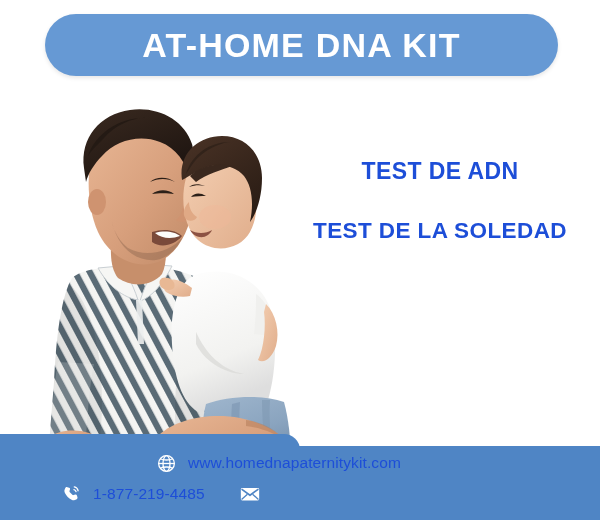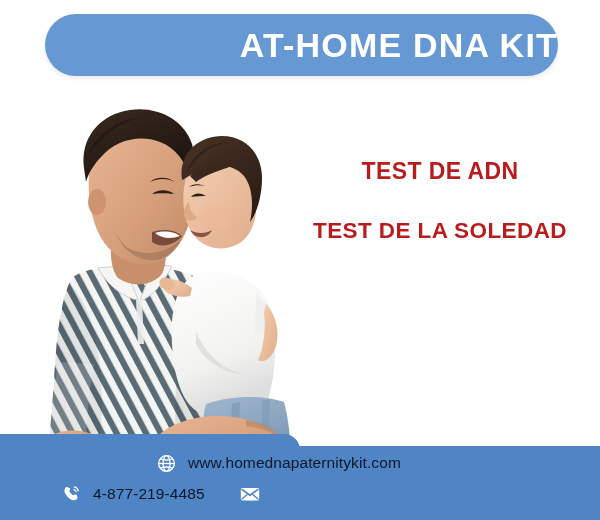--- a/index.html
+++ b/index.html
@@ -26,21 +26,21 @@
     position: absolute;
     left: 45px;
     top: 14px;
     width: 513px;
     height: 62px;
     background: #6699d4;
     border-radius: 31px;
     box-shadow: 0 2px 4px rgba(0,0,0,0.10);
     display: flex;
     align-items: center;
-    justify-content: flex-end;
+    justify-content: center;
   }
   .title-text {
     color: #ffffff;
     font-size: 34px;
     font-weight: bold;
     letter-spacing: 1.2px;
     line-height: 1;
     white-space: nowrap;
     font-family: "Liberation Sans", sans-serif;
   }
@@ -65,21 +65,21 @@
 
   
   .right-text {
     position: absolute;
     left: 290px;
     top: 160px;
     width: 300px;
     text-align: center;
   }
   .right-line {
-    color: #b91c1c;
+    color: #1d4ed8;
     font-weight: bold;
     font-size: 23px;
     letter-spacing: 0.4px;
     line-height: 1;
     white-space: nowrap;
   }
   .right-line.l1 { margin-bottom: 37px; }
   .right-line.l2 { margin-bottom: 37px; }
   .right-line.l3 { font-size: 22.5px; }
 
@@ -131,21 +131,21 @@
   .f-icon {
     display: inline-flex;
     align-items: center;
     justify-content: center;
     width: 22px;
     height: 22px;
     margin-right: 11px;
     flex: 0 0 auto;
   }
   .f-text {
-    color: #0f172a;
+    color: #1d4ed8;
     font-size: 15.5px;
     letter-spacing: 0.1px;
     line-height: 1;
   }
 </style>
 </head>
 <body>
 
 <div class="poster">
 
@@ -332,21 +332,21 @@
                      C3.7 7.8 3.9 9.1 4.5 10.3 C6.1 13.6 8.8 16.3 12.1 17.9
                      C13.3 18.5 14.6 18.7 15.7 18.3 L17.5 17.6
                      C18.5 17.2 19.1 16.2 18.8 15.2 L18.2 13.1
                      C18 12.3 17.2 11.9 16.4 12.1 L14.3 12.7
                      C13.8 12.8 13.3 12.7 13 12.3 C11.9 11.2 11.2 10.5 10.1 9.4
                      C9.7 9.1 9.6 8.6 9.7 8.1 L10.3 6 C10.5 5.2 10.1 4.4 9.3 4.2 Z" fill="#ffffff"></path>
             <path d="M15.2 3.4 C17.4 3.8 19.1 5.5 19.5 7.7" stroke="#ffffff" stroke-width="1.5" fill="none" stroke-linecap="round"></path>
             <path d="M14.8 6.4 C16 6.7 16.9 7.6 17.2 8.8" stroke="#ffffff" stroke-width="1.5" fill="none" stroke-linecap="round"></path>
           </svg>
         </span>
-        <span class="f-text">4-877-219-4485</span>
+        <span class="f-text">1-877-219-4485</span>
       </div>
 
       <div class="f-item">
         <span class="f-icon">
           <svg width="22" height="22" viewBox="0 0 24 24">
             <rect x="2" y="5.5" width="20" height="13.5" rx="1.6" fill="#ffffff"></rect>
             <path d="M2.8 6.6 L12 13.4 L21.2 6.6" fill="none" stroke="#4f85c5" stroke-width="1.8" stroke-linejoin="round"></path>
             <path d="M2.8 18 L9.2 12.2 M21.2 18 L14.8 12.2" fill="none" stroke="#4f85c5" stroke-width="1.4"></path>
           </svg>
         </span>

